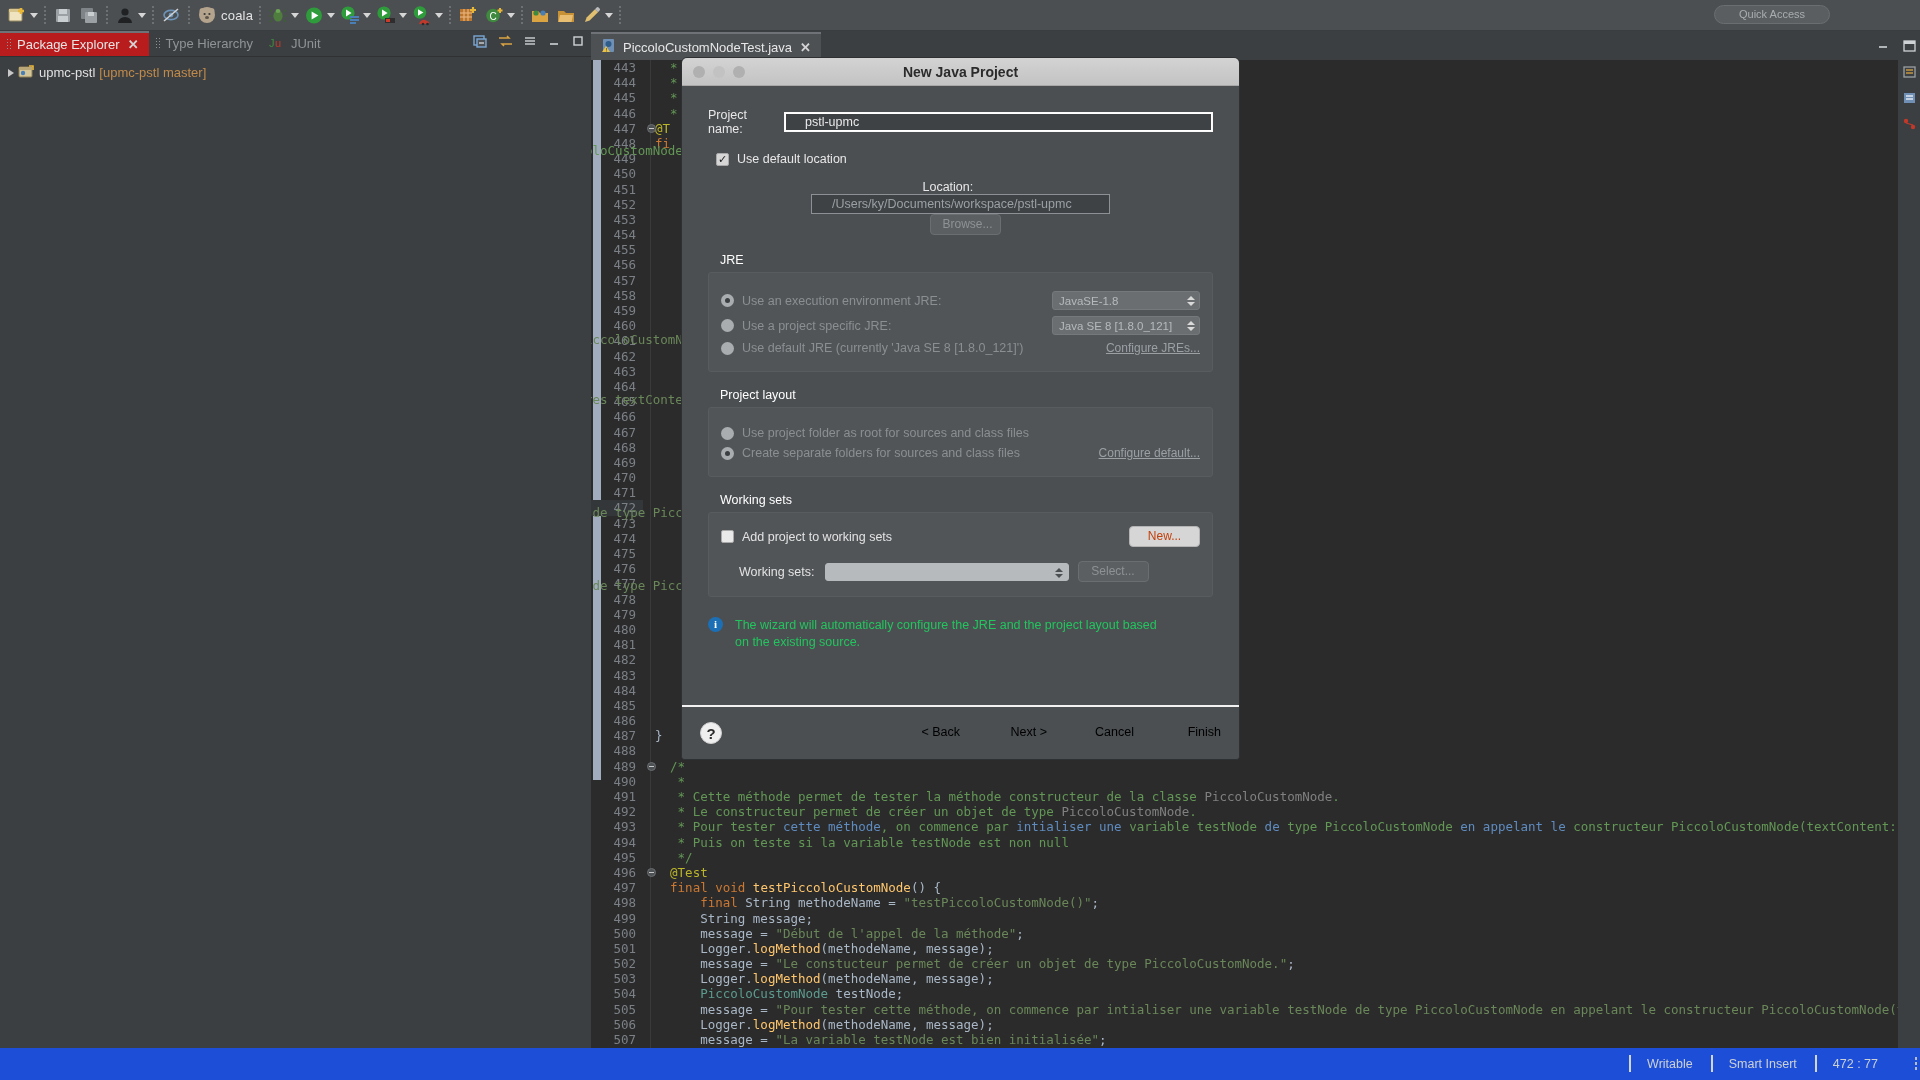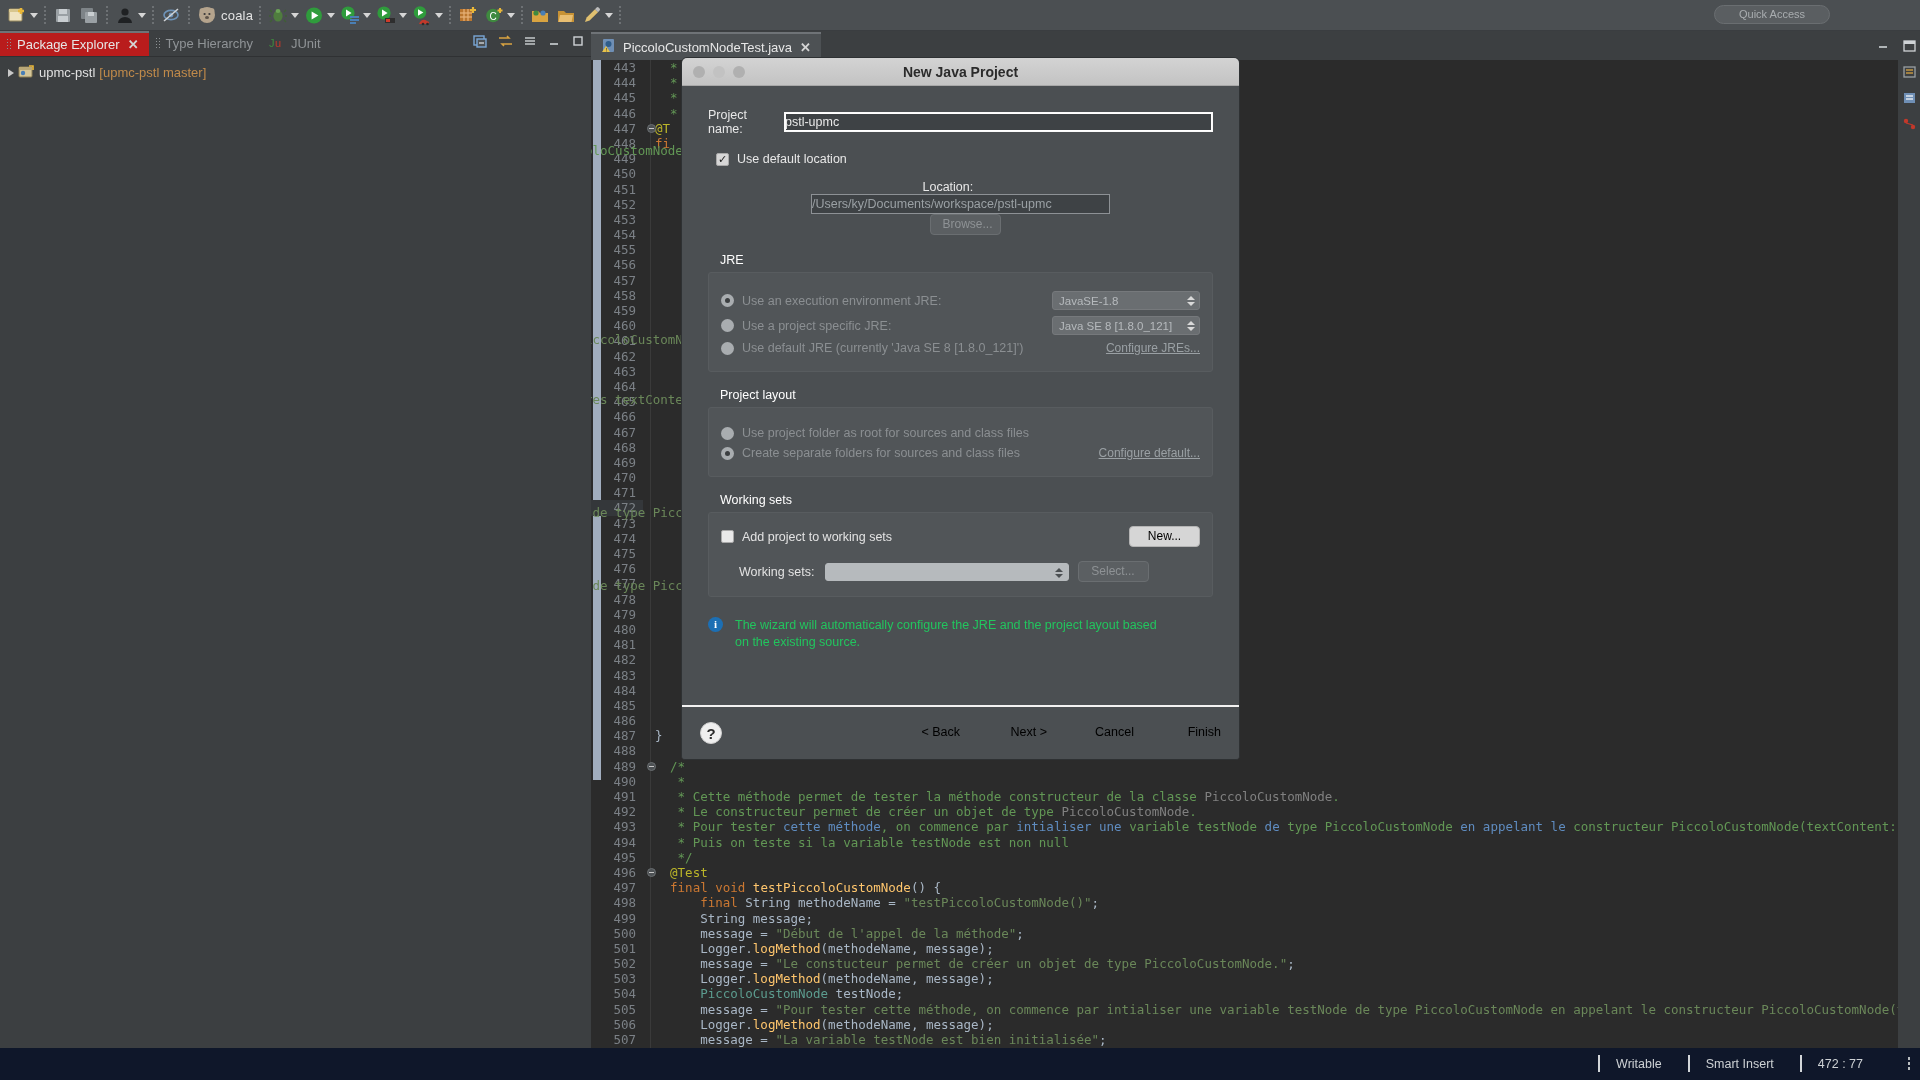--- a/index.html
+++ b/index.html
@@ -112,22 +112,22 @@
 
   
   .right-rail {
     position:absolute; right:0; top:31px; width:22px; height:1017px; background:#3c3f41;
     display:flex; flex-direction:column; align-items:center; gap:8px; padding-top:8px;
   }
 
   
   .statusbar {
     position:absolute; left:0; bottom:0; width:1920px; height:32px;
-    background:#0f172a; display:flex; align-items:center; justify-content:flex-end;
-    font-size:12.5px; color:#cdd1d4; padding-right:9px; gap:8px;
+    background:#1d4ed8; display:flex; align-items:center; justify-content:flex-end;
+    font-size:12.5px; color:#cdd1d4; padding-right:2px; gap:0;
   }
   .st-cell { display:flex; align-items:center; height:20px; padding: 0 18px; position:relative; }
   .st-cell:before {
     content:""; position:absolute; left:0; top:1px; width:2px; height:17px; background:#d2d6d9;
   }
   .st-dots {
     width:4px; height:16px; margin-left:18px;
     background-image: radial-gradient(#b9bdc0 40%, transparent 42%);
     background-size:4px 5px;
   }
@@ -154,34 +154,34 @@
   }
   .dlg-h1 { font-size:14.5px; color:#ffffff; font-weight:bold; }
   .dlg-h2 { font-size:12.5px; color:#9ec4e8; margin-top:9px; margin-left:14px;}
   .dlg-headimg { position:absolute; right:14px; top:6px; width:62px; height:52px; }
   .dlg-body { position:relative; height:569px; background:#4b4f52; padding: 22px 26px 0 26px; }
 
   .frow { display:flex; align-items:center; margin-bottom:16px; }
   .flabel { font-size:12.5px; color:#e8e8e8; }
   .ftext {
     flex:1; height:20px; background:#3e4245; border:1px solid #b9b9b9;
-    color:#e9e9e9; font-size:12.5px; padding:0 0; line-height:18px;
+    color:#e9e9e9; font-size:12.5px; padding:0 20px; line-height:18px;
     outline: 2px solid transparent;
   }
   .ftext.focused { box-shadow: 0 0 0 1px #ffffff inset; border-color:#fafafa; }
   .ftext.disabled { color:#9aa0a4; border-color:#8d9195; }
   .chk {
     width:13px; height:13px; border-radius:2px; background:#d6d6d6;
     border:1px solid #a9a9a9; display:inline-flex; align-items:center; justify-content:center;
     font-size:11px; color:#1a1a1a; flex:none;
   }
   .chk.off { background:#e9e9e9; }
   .btn {
     background:#d6d6d6; border:1px solid #b4b4b4; border-radius:4px;
-    color:#000000; font-size:12px; height:21px; padding:0 12px; line-height:19px;
+    color:#c2410c; font-size:12px; height:21px; padding:0 12px; line-height:19px;
     text-align:center; white-space:nowrap;
   }
   .btn.disabled { background:#5b5f62; border-color:#6a6e71; color:#8e9295; }
   .group-title { font-size:12.5px; color:#ffffff; margin-bottom:5px; margin-left:12px;}
   .group-box {
     background:#515558; border:1px solid #585c5f; border-radius:3px;
     padding:10px 12px; margin-bottom:16px;
   }
   .radio-row { display:flex; align-items:center; margin:6px 0; }
   .radio {

